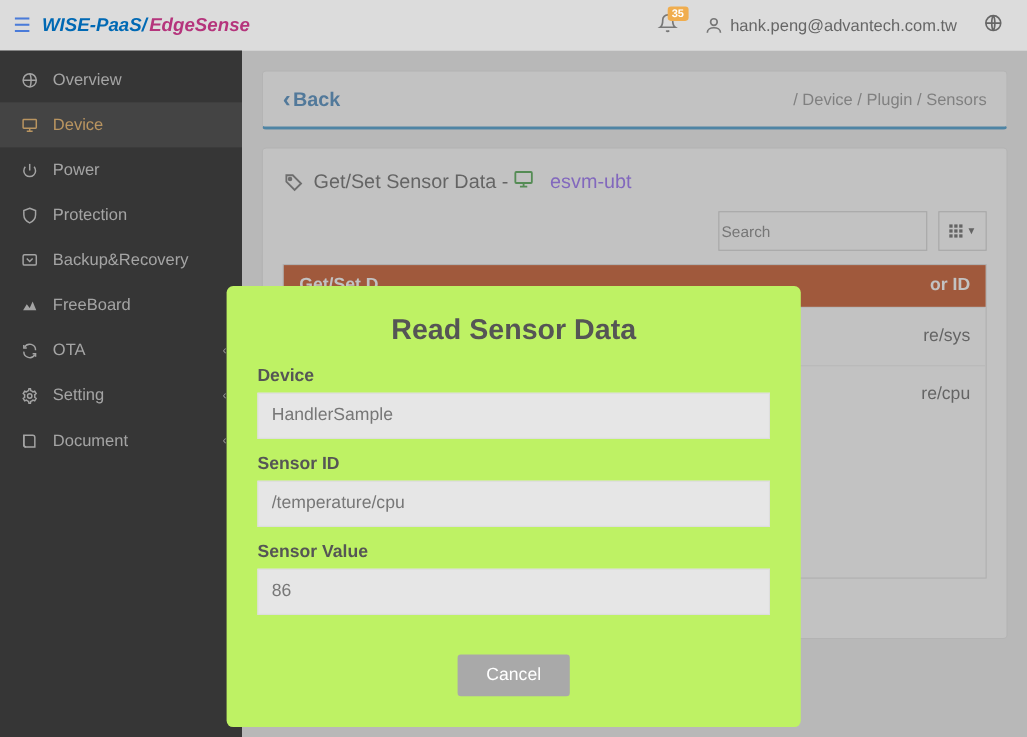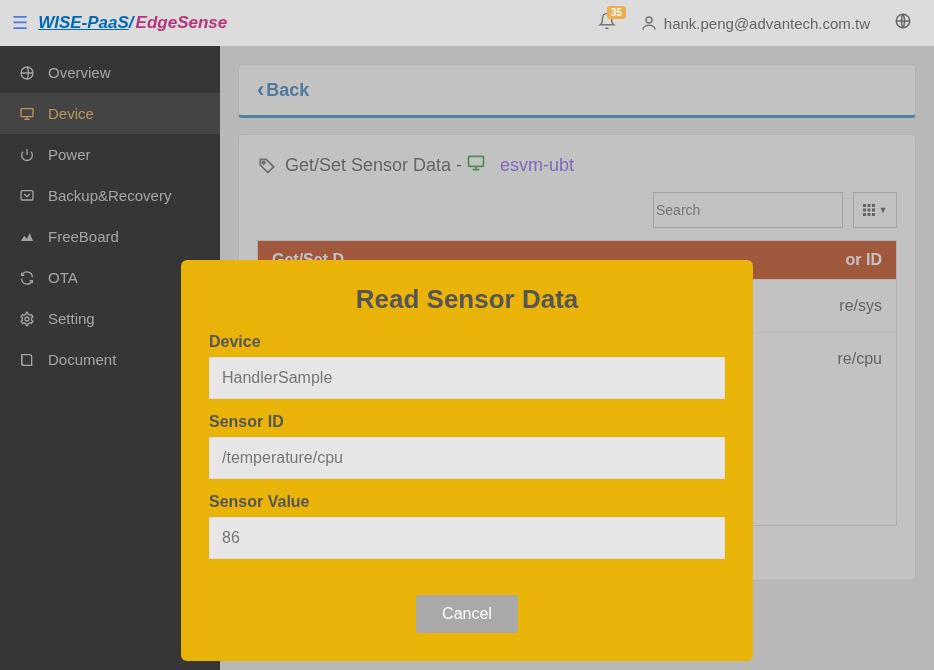--- a/index.html
+++ b/index.html
@@ -2,21 +2,21 @@
 <html><head>
 <meta charset="utf-8">
 <style>
   * { box-sizing: border-box; margin: 0; padding: 0; }
   html, body { width: 934px; height: 670px; font-family: -apple-system, BlinkMacSystemFont, "Segoe UI", Helvetica, Arial, sans-serif; overflow: hidden; background:#ededed;}
   
   
   .topbar { height:46px; background:#dcdcdc; display:flex; align-items:center; padding:0 12px; color:#666; }
   .hamburger { color:#4a7bd9; font-size:18px; cursor:pointer; margin-right:10px;}
   .logo { display:flex; align-items:center; font-weight:700; font-style:italic; font-size:17px;}
-  .logo .wp { color:#0069b4;text-decoration:underline; }
+  .logo .wp { color:#0069b4; }
   .logo .slash { color:#0069b4; font-weight:700;}
   .logo .es { color:#b5347c; margin-left:2px;}
   .topbar .spacer { flex:1; }
   .top-icon { position:relative; font-size:18px; color:#666; margin:0 10px; cursor:pointer;}
   .badge { position:absolute; top:-6px; right:-10px; background:#f0ad4e; color:#fff; font-size:10px; font-weight:700; padding:1px 4px; border-radius:3px;}
   .user { display:flex; align-items:flex-end; color:#666; font-size:15px; margin:0 14px; cursor:pointer;}
   .user svg{margin-right:6px;}
 
   
   .body { display:flex; height:calc(100% - 46px); }
@@ -50,21 +50,21 @@
   .data-header .col3{flex:0 0 200px; text-align:right;}
   .data-row{ display:flex; align-items:center; padding:10px 14px; border-top:1px solid #eee;}
   .read-btn{ background:#2d78b6; color:#fff; border:none; padding:8px 14px; font-size:14px; border-radius:3px; cursor:pointer;}
   .data-row .col1{flex:0 0 150px;}
   .data-row .col2{flex:1;}
   .data-row .col3{flex:0 0 200px; text-align:right; color:#555;}
   .footer-row{ padding:12px 0 0 4px; color:#555; font-size:14px;}
 
   
   .dimmer{ position:absolute; top:46px; left:0; right:0; bottom:0; background:rgba(120,120,120,0.45);}
-  .modal{ position:absolute; top:260px; left:50%; transform:translateX(-50%); width:572px; background:#eab308; border-radius:6px; padding:24px 28px 28px 28px;}
+  .modal{ position:absolute; top:260px; left:50%; transform:translateX(-50%); width:522px; background:#bef264; border-radius:6px; padding:24px 28px 28px 28px;}
   .modal h2{ text-align:center; font-size:26px; color:#555; font-weight:700; margin-bottom:18px;}
   .form-label{ font-weight:700; color:#555; font-size:16px; margin-bottom:6px; display:block;}
   .form-field{ width:100%; height:42px; background:#e6e6e6; border:1px solid #ddd; padding:0 12px; font-size:16px; color:#777; margin-bottom:14px;}
   .modal-actions{ display:flex; justify-content:center; margin-top:22px;}
   .cancel-btn{ background:#a9a9a9; color:#fff; border:none; padding:10px 26px; font-size:16px; border-radius:3px; cursor:pointer;}
 
   
   svg { overflow: visible; }
 </style>
 </head>
@@ -125,20 +125,28 @@
       <span class="ico">
           <svg width="16" height="16" viewBox="0 0 24 24" fill="none" stroke="#c9c9c9" stroke-width="2">
             <path d="M12 3v9"></path>
             <path d="M6 7a8 8 0 1012 0"></path>
           </svg>
         </span>
       <span>Power</span>
     </div>
     <div class="sidebar-item">
       <span class="ico">
+          <svg width="16" height="16" viewBox="0 0 24 24" fill="#c9c9c9">
+            <path d="M12 2l8 3v6c0 5-3.5 9-8 11-4.5-2-8-6-8-11V5l8-3z" fill="none" stroke="#c9c9c9" stroke-width="2"></path>
+          </svg>
+        </span>
+      <span>Protection</span>
+    </div>
+    <div class="sidebar-item">
+      <span class="ico">
           <svg width="16" height="16" viewBox="0 0 24 24" fill="none" stroke="#c9c9c9" stroke-width="2">
             <rect x="3" y="4" width="18" height="14" rx="2"></rect>
             <path d="M8 9l4 4 4-4"></path>
           </svg>
         </span>
       <span>Backup&amp;Recovery</span>
     </div>
     <div class="sidebar-item">
       <span class="ico">
           <svg width="16" height="16" viewBox="0 0 24 24" fill="#c9c9c9">
@@ -178,20 +186,21 @@
       <span class="chev">‹</span>
     </div>
   </div>
 
   <div class="main">
     <div class="breadcrumb-card">
       <span class="back">
         <span class="chev-left">‹</span>
         <span>Back</span>
       </span>
+      <span class="breadcrumb">/  Device / Plugin / Sensors</span>
     </div>
 
     <div class="content-card">
       <div class="card-title-row">
         <svg width="20" height="20" viewBox="0 0 24 24" fill="none" stroke="#666" stroke-width="2">
             <path d="M20 13l-7 7-9-9V4h7l9 9z"></path>
             <circle cx="8" cy="8" r="1.5" fill="#666"></circle>
           </svg>
         <span>Get/Set Sensor Data - </span>
         <span class="monitor-icon"><svg width="20" height="20" viewBox="0 0 24 24" fill="none" stroke="#3a9d3a" stroke-width="2">

